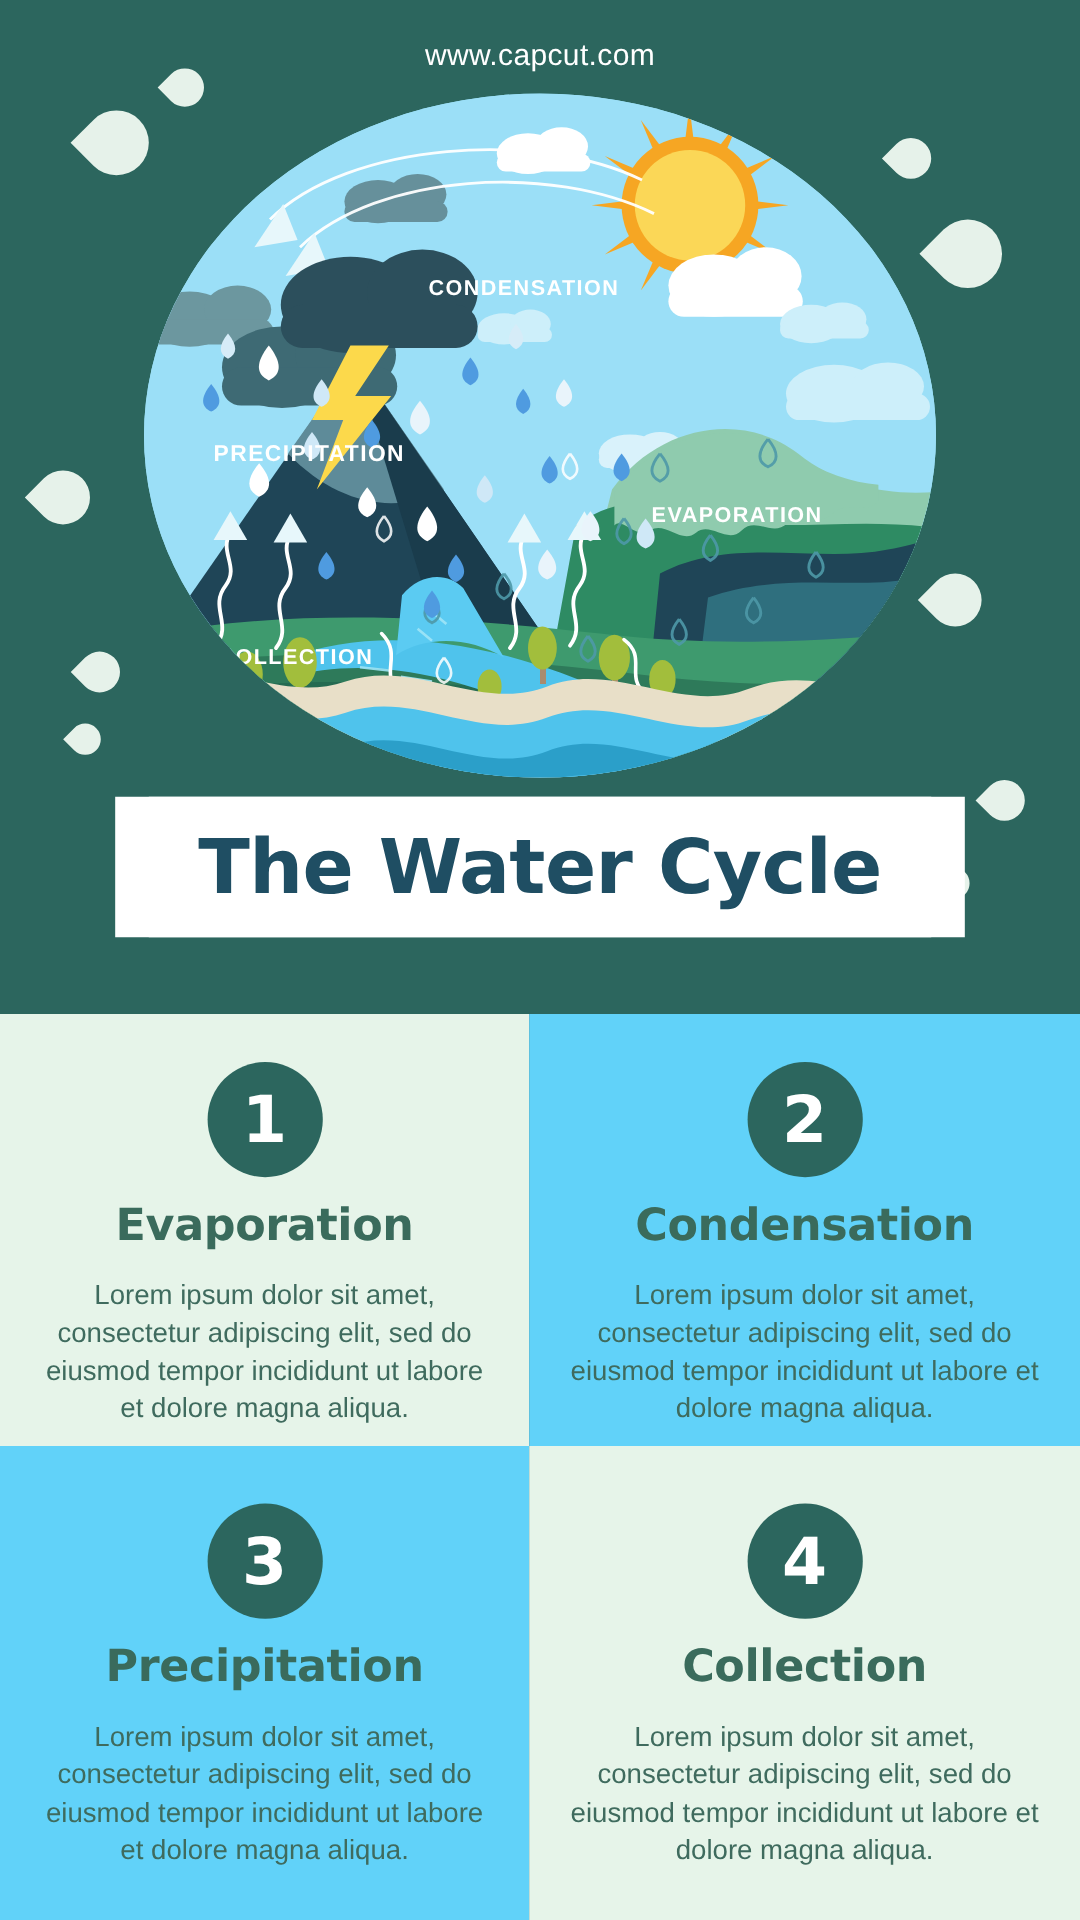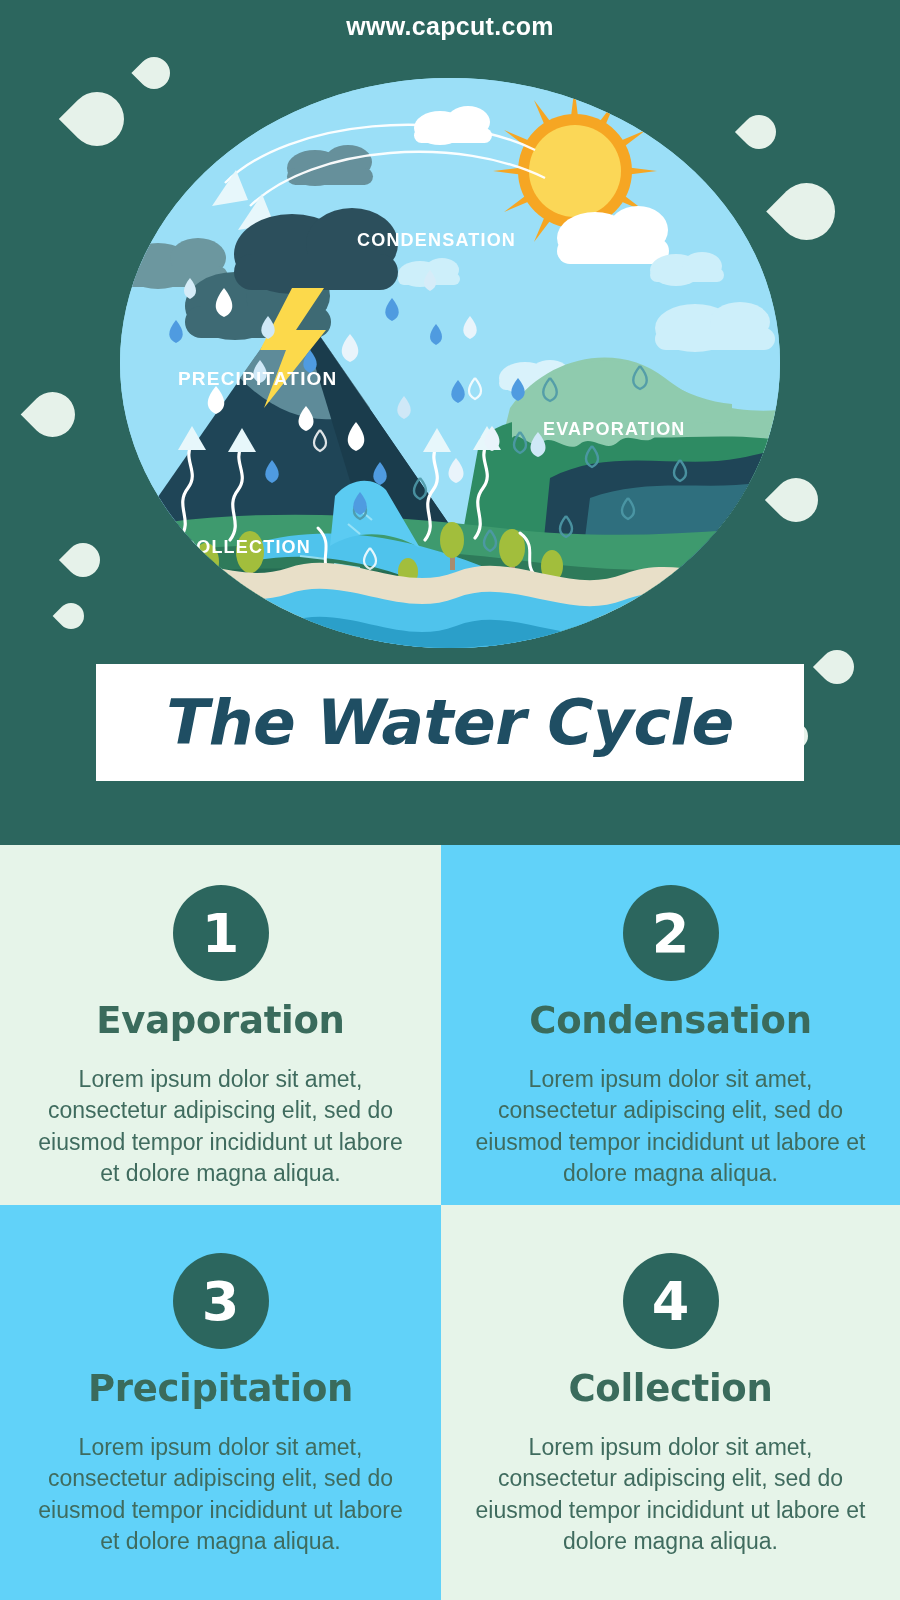--- a/index.html
+++ b/index.html
@@ -9,22 +9,22 @@
     font-family:"Liberation Sans", sans-serif;
     overflow:hidden;
     position:relative;
   }
   .page{position:relative;width:900px;height:1600px;overflow:hidden;}
 
   
   .hero{position:relative;width:900px;height:845px;background:#2C665E;overflow:hidden;}
 
   .site-url{
-    position:absolute;top:12px;left:0;width:900px;text-align:center;
-    color:#FFFFFF;font-size:25px;letter-spacing:.3px;font-weight:bold;
+    position:absolute;top:32px;left:0;width:900px;text-align:center;
+    color:#FFFFFF;font-size:25px;letter-spacing:.3px;
   }
   .dropshape{
     position:absolute;background:#E6F2EA;
     border-radius:0 50% 50% 50%;
     transform:rotate(-45deg);
   }
 
   
   .scene{
     position:absolute;left:120px;top:78px;width:660px;height:570px;
@@ -43,21 +43,20 @@
     font-size:17px;white-space:nowrap;
   }
   .ribbon-main{
     position:absolute;left:124px;top:664px;width:652px;height:117px;background:#FFFFFF;
     clip-path:polygon(0 0, 100% 0, 100% 100%, 0 100%, 0 100%, 5.2% 50%, 0 0);
     display:flex;align-items:center;justify-content:center;
   }
   .ribbon-title{
     font-size:63px;font-weight:bold;color:#1F4E63;letter-spacing:-0.5px;
     font-family:"DejaVu Sans","Liberation Sans",sans-serif;
-    font-style:italic;
   }
 
   
   .cards{position:absolute;top:845px;left:0;width:900px;height:755px;display:grid;
     grid-template-columns:441px 459px;grid-template-rows:360px 395px;gap:0;}
   .card{position:relative;padding:40px 26px 0;box-sizing:border-box;text-align:center;}
   .card.mint{background:#E6F4E9;}
   .card.blue{background:#61D2F9;}
   .badge{
     width:96px;height:96px;border-radius:50%;background:#2C665E;color:#fff;

